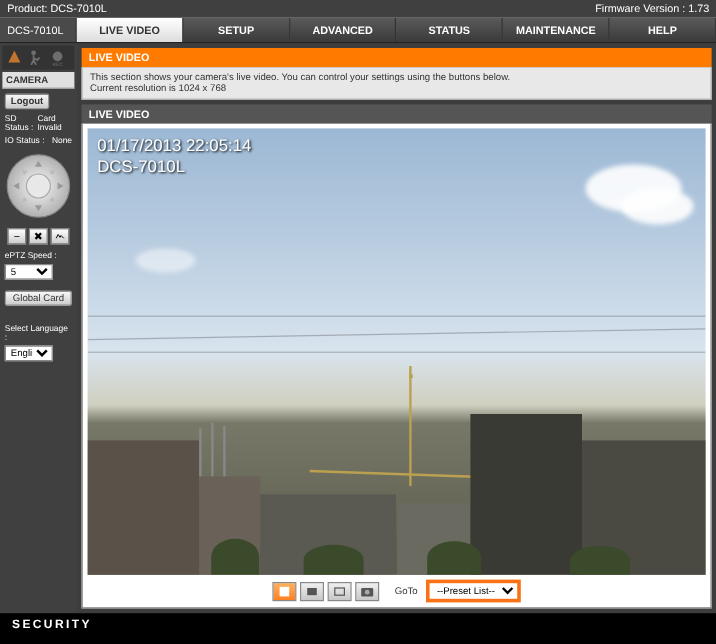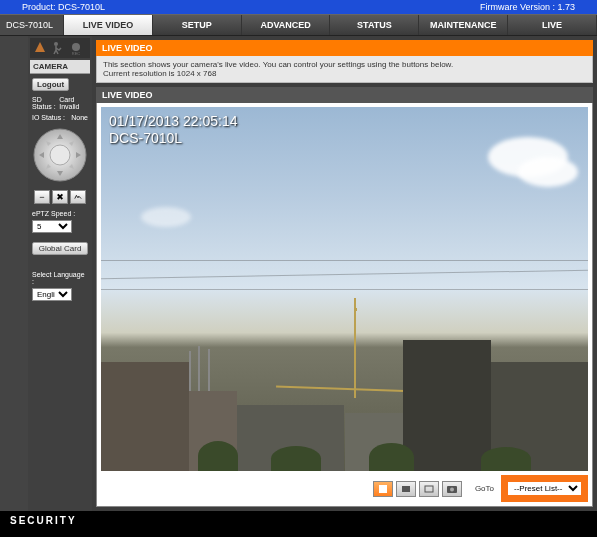--- a/index.html
+++ b/index.html
@@ -1,24 +1,24 @@
 <!DOCTYPE html>
 <html><head>
 <meta charset="utf-8">
 <style>
 * { box-sizing: border-box; margin: 0; padding: 0; font-family: Arial, sans-serif; }
 body { width: 597px; height: 537px; background: #000; overflow: hidden; }
-.top-info { background: #1d4ed8; color: #fff; font-size: 9px; padding: 2px 22px; display: flex; justify-content: space-between; }
+.top-info { background: #404040; color: #fff; font-size: 9px; padding: 2px 6px; display: flex; justify-content: space-between; }
 .nav-bar { background: #4a4a4a; height: 22px; display: flex; align-items: stretch; border-top: 1px solid #666; border-bottom: 1px solid #222; }
 .nav-device { background: #4a4a4a; color: #fff; font-size: 9px; padding: 4px 6px; width: 64px; border-right: 1px solid #333; display: flex; align-items: center; }
 .nav-tabs { display: flex; flex: 1; }
 .nav-tab { flex: 1; text-align: center; font-size: 9px; font-weight: bold; color: #fff; display: flex; align-items: center; justify-content: center; border-right: 1px solid #333; cursor: pointer; background: linear-gradient(#5a5a5a,#3a3a3a); }
 .nav-tab.active { background: linear-gradient(#fff,#ddd); color: #333; }
 .main { display: flex; height: 475px; background: #444; }
-.sidebar { width: 64px; background: #404040; color: #fff; font-size: 8px; padding: 2px; display: flex; flex-direction: column; gap: 2px; margin-left: 28px; }
+.sidebar { width: 64px; background: #404040; color: #fff; font-size: 8px; padding: 2px; display: flex; flex-direction: column; gap: 2px; }
 .icon-row { display: flex; gap: 2px; padding: 2px; background: #333; }
 .icon-row svg { width: 16px; height: 16px; opacity: 0.7; }
 .side-hdr { background: #e0e0e0; color: #333; font-size: 8px; font-weight: bold; padding: 2px 3px; border-bottom: 1px solid #999; }
 .btn-small { background: linear-gradient(#f8f8f8,#ccc); color: #333; border: 1px solid #999; font-size: 8px; padding: 1px 4px; cursor: pointer; border-radius: 2px; }
 .status-row { font-size: 7px; padding: 1px 2px; display: flex; justify-content: space-between; color: #fff; }
 .ptz-wheel { width: 54px; height: 54px; margin: 4px auto; position: relative; }
 .ptz-wheel svg { width: 100%; height: 100%; }
 .ctrl-row { display: flex; gap: 2px; justify-content: center; margin: 2px 0; }
 .ctrl-btn { width: 16px; height: 14px; background: linear-gradient(#fff,#ccc); border: 1px solid #888; font-size: 9px; display: flex; align-items: center; justify-content: center; cursor: pointer; color: #000; }
 .side-label { font-size: 7px; color: #fff; padding: 2px 2px 0; }
@@ -28,45 +28,45 @@
 .hdr-desc { background: #e8e8e8; color: #333; font-size: 8px; padding: 4px 6px; border: 1px solid #bbb; border-top: none; }
 .hdr-sub { background: #555; color: #fff; font-size: 9px; font-weight: bold; padding: 3px 6px; margin-top: 4px; }
 .video-area { background: #fff; flex: 1; padding: 4px; border: 1px solid #888; border-top: none; display: flex; flex-direction: column; }
 .video-frame { flex: 1; position: relative; background: linear-gradient(to bottom, #9cb8d4 0%, #b8cce0 25%, #d8e4ee 50%, #d0d0c0 62%, #787868 66%, #5a5a4a 100%); overflow: hidden; }
 .osd { position: absolute; top: 6px; left: 8px; font-family: monospace; font-size: 14px; color: #fff; text-shadow: 1px 1px 2px #000; line-height: 1.2; }
 .wire { position: absolute; left: 0; right: 0; height: 1px; background: rgba(50,50,50,0.3); }
 .cloud { position: absolute; background: #fff; border-radius: 50%; filter: blur(2px); opacity: 0.9; }
 .crane-v { position: absolute; background: #bba050; }
 .building { position: absolute; bottom: 0; background: #4a4a42; }
 .tree { position: absolute; bottom: 0; background: #3a4a2a; border-radius: 50% 50% 0 0; }
-.video-ctrl { display: flex; align-items: center; justify-content: flex-end; gap: 3px; padding: 4px 0 0; }
+.video-ctrl { display: flex; align-items: center; justify-content: center; gap: 3px; padding: 4px 0 0; }
 .vbtn { width: 20px; height: 16px; background: linear-gradient(#f0f0f0,#c8c8c8); border: 1px solid #888; cursor: pointer; display: flex; align-items: center; justify-content: center; }
 .vbtn.active { background: linear-gradient(#ffb060,#ff8020); }
 .vbtn svg { width: 12px; height: 12px; }
 .goto-label { font-size: 8px; margin: 0 4px 0 10px; color: #333; }
-.preset-sel { font-size: 8px; border: 7px solid #f97316; padding: 1px 2px; background: #fff; }
+.preset-sel { font-size: 8px; border: 3px solid #f97316; padding: 1px 2px; background: #fff; }
 .footer { background: #000; color: #fff; font-size: 10px; font-weight: bold; padding: 4px 10px; letter-spacing: 2px; }
 </style>
 </head>
 <body>
 
 <div class="top-info">
   <span>Product: DCS-7010L</span>
   <span>Firmware Version : 1.73</span>
 </div>
 
 <div class="nav-bar">
   <div class="nav-device">DCS-7010L</div>
   <div class="nav-tabs">
     <div class="nav-tab active">LIVE VIDEO</div>
     <div class="nav-tab">SETUP</div>
     <div class="nav-tab">ADVANCED</div>
     <div class="nav-tab">STATUS</div>
     <div class="nav-tab">MAINTENANCE</div>
-    <div class="nav-tab">LIVE</div>
+    <div class="nav-tab">HELP</div>
   </div>
 </div>
 
 <div class="main">
   <div class="sidebar">
     <div class="icon-row">
       <svg viewBox="0 0 16 16">
           <path fill="#ff9030" d="M8 2l5 10H3z"></path>
         </svg>
       <svg viewBox="0 0 16 16">

